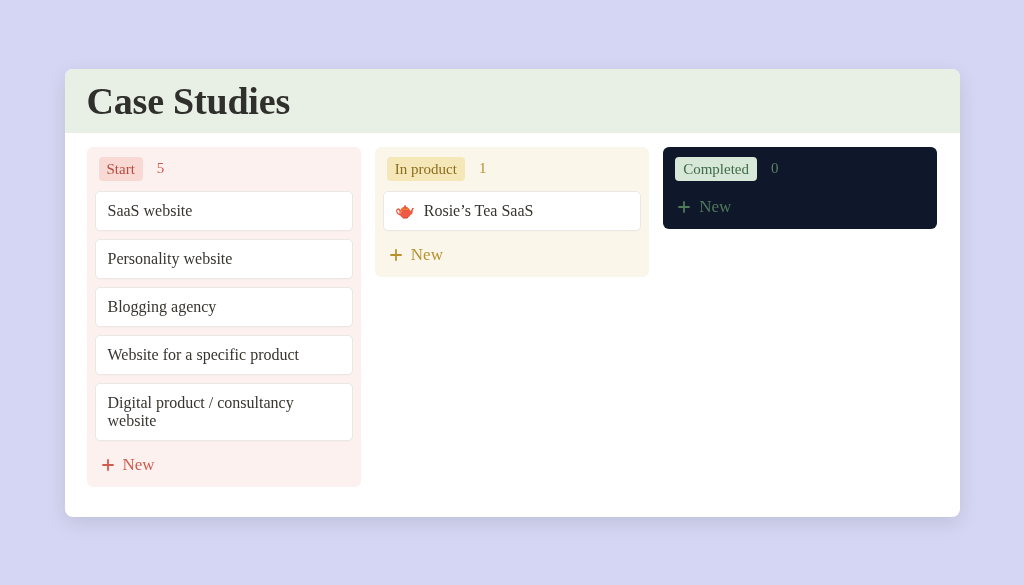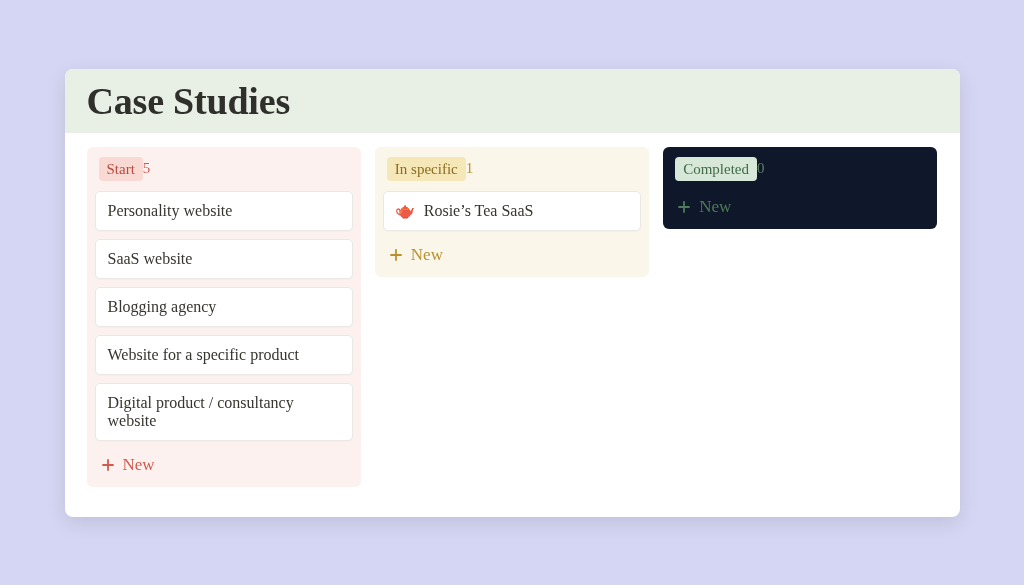--- a/index.html
+++ b/index.html
@@ -75,20 +75,21 @@
     flex-direction: column;
     gap: 8px;
   }
   .col-start     { background: #fdf1ef; }
   .col-progress  { background: #fbf6ea; }
   .col-completed { background: #0f172a; }
 
   .col-header {
     display: flex;
     align-items: center;
+    gap: 14px;
     padding: 0 4px 2px 4px;
   }
   .tag {
     display: inline-block;
     padding: 2px 8px;
     border-radius: 4px;
     font-size: 15px;
     line-height: 20px;
   }
   .tag-start     { background: #f8d9d4; color: #b94b3f; }
@@ -140,24 +141,24 @@
 
 
   <div class="board">
 
     <div class="column col-start">
       <div class="col-header">
         <span class="tag tag-start">Start</span>
         <span class="count count-start">5</span>
       </div>
       <div class="card">
+        <span>SaaS website</span>
+      </div>
+      <div class="card">
         <span>Personality website</span>
-      </div>
-      <div class="card">
-        <span>SaaS website</span>
       </div>
       <div class="card">
         <span>Blogging agency</span>
       </div>
       <div class="card">
         <span>Website for a specific product</span>
       </div>
       <div class="card">
         <span>Digital product / consultancy website</span>
       </div>
@@ -167,21 +168,21 @@
             <line x1="7" y1="2" x2="7" y2="12"></line>
               <line x1="2" y1="7" x2="12" y2="7"></line>
           </svg>
         </span>
         <span>New</span>
       </div>
     </div>
 
     <div class="column col-progress">
       <div class="col-header">
-        <span class="tag tag-progress">In specific</span>
+        <span class="tag tag-progress">In product</span>
         <span class="count count-progress">1</span>
       </div>
       <div class="card">
         <span class="emoji">🫖</span>
         <span>Rosie’s Tea SaaS</span>
       </div>
       <div class="new-btn new-progress">
         <span class="plus-icon">
           <svg viewBox="0 0 14 14" stroke="#b8912e" stroke-width="1.8" stroke-linecap="round">
             <line x1="7" y1="2" x2="7" y2="12"></line>

